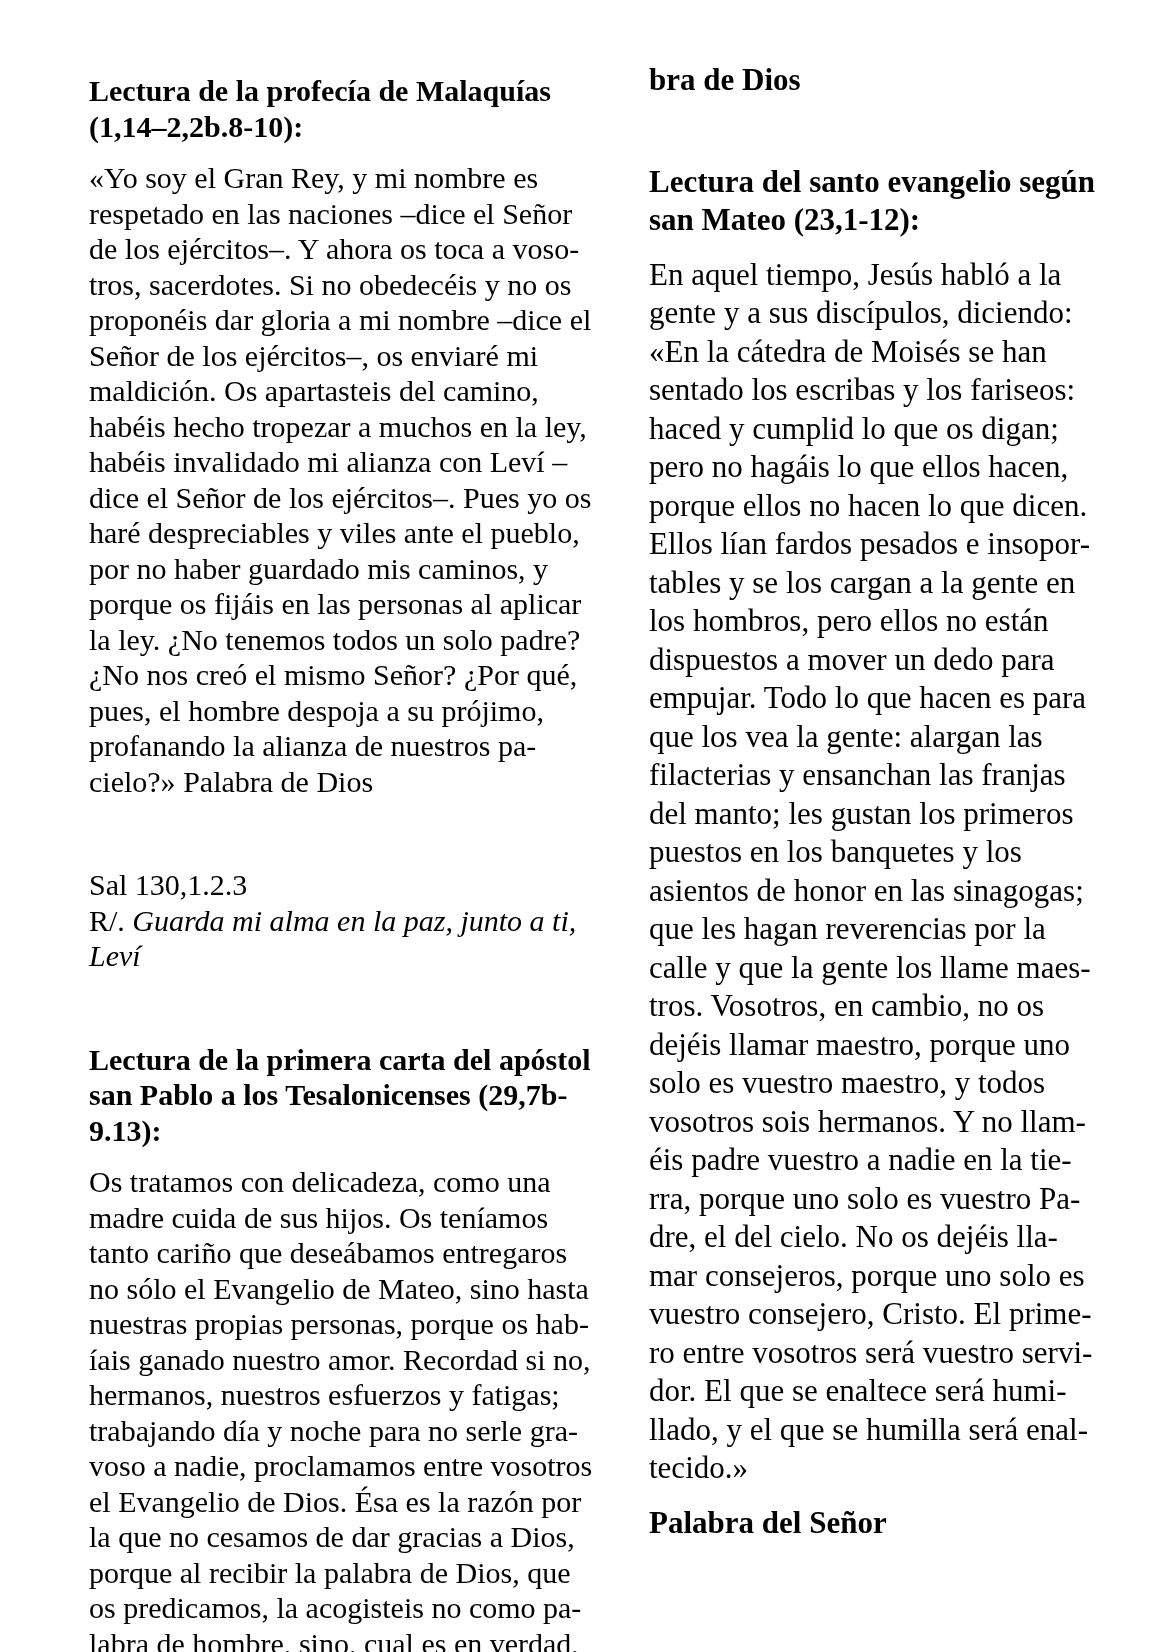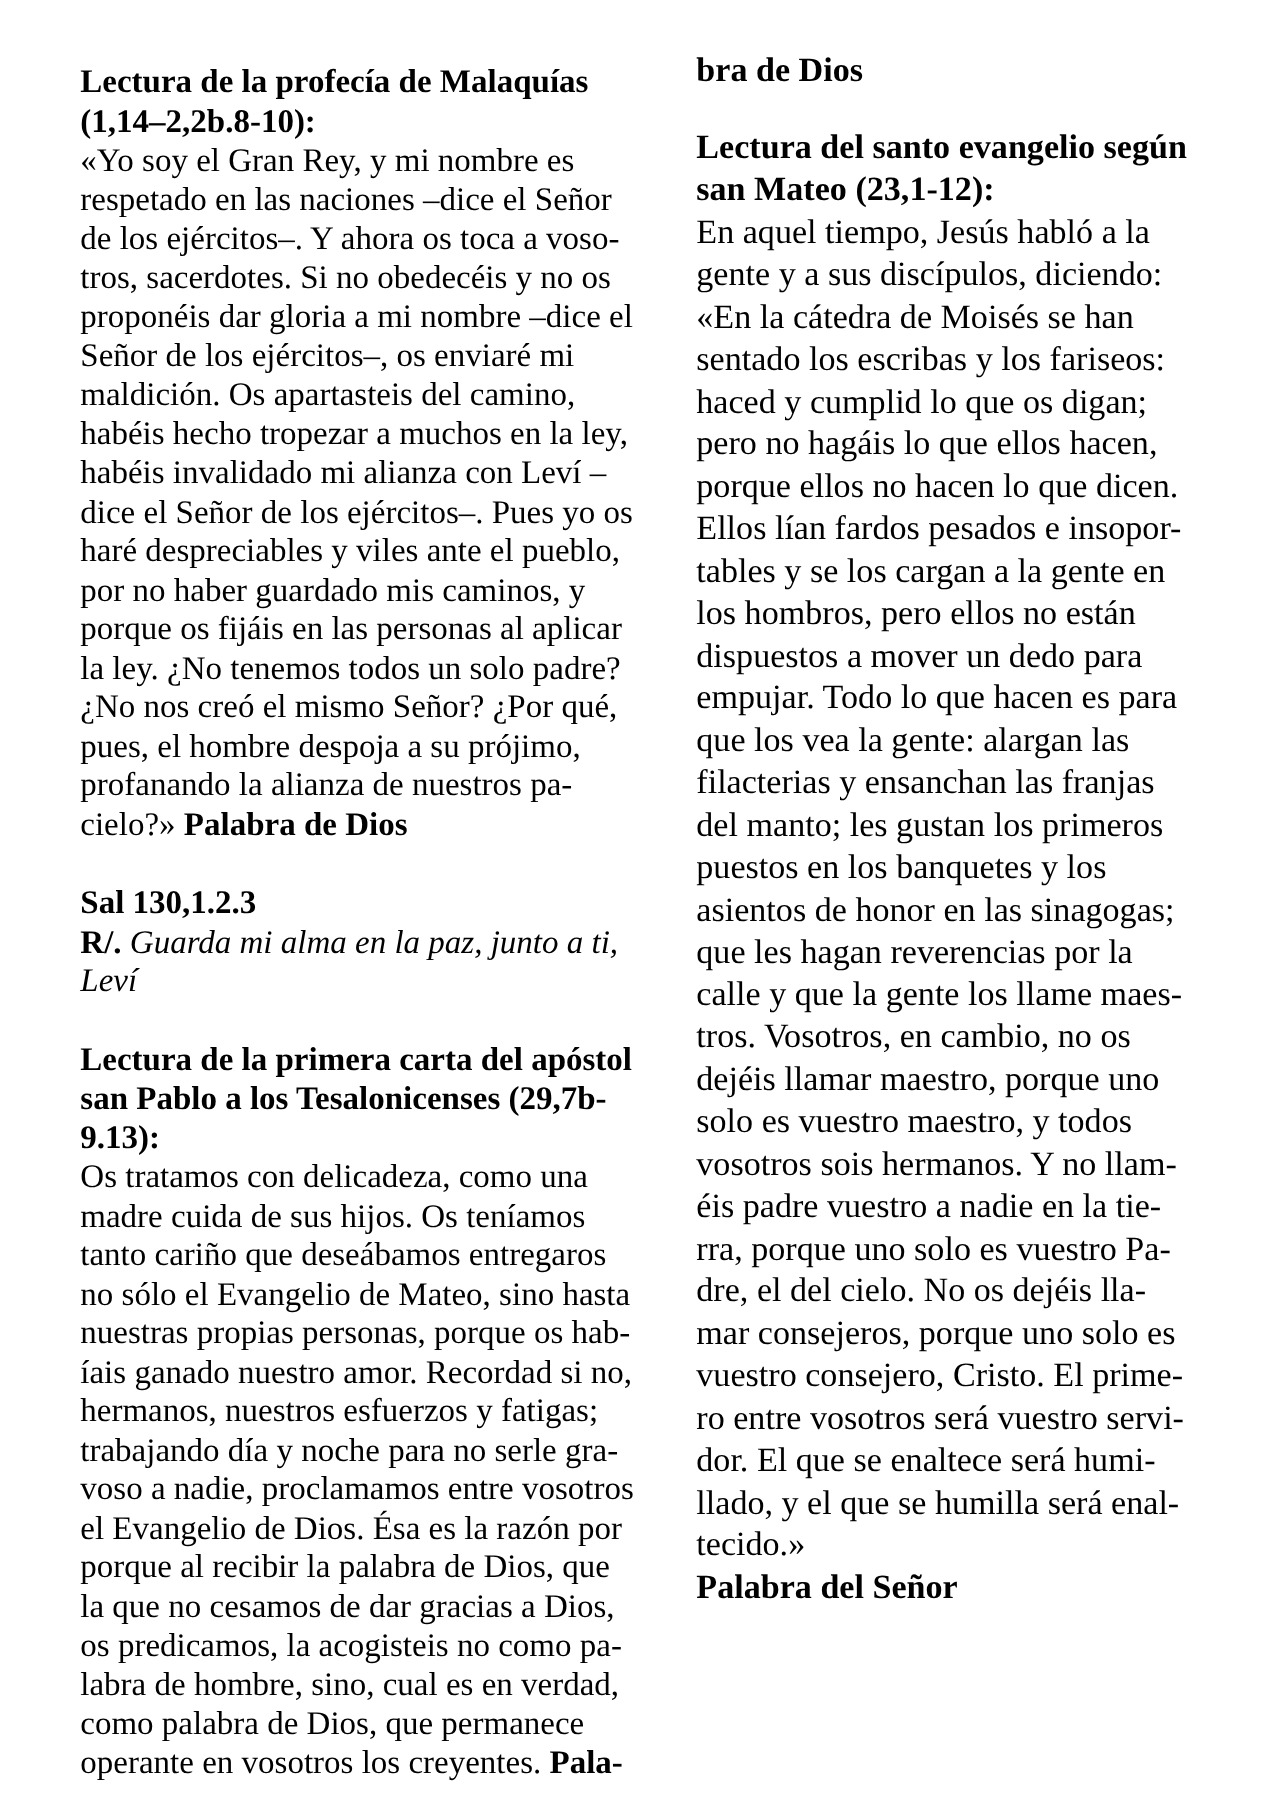--- a/index.html
+++ b/index.html
@@ -28,27 +28,27 @@
     font-size: 30px;
     line-height: 35.5px;
   }
   .col-right {
     left: 633px;
     top: 45px;
     width: 470px;
     font-size: 31px;
     line-height: 38.5px;
   }
-  .block { margin: 0; padding: 0; }
+  .block { margin: 16px; padding: 0; }
   .block.heading { font-weight: 700; }
   .block.boldline { font-weight: 700; }
   .col-left  .block.spacer { height: 36px; }
   .col-right .block.spacer { height: 31px; }
   .line { white-space: nowrap; }
-  .seg.bold { font-weight: 700; }
+  .seg.bold { font-weight: 400; }
   .seg.bolditalic { font-weight: 400; font-style: italic; }
 </style>
 </head>
 <body>
 
 <div class="page">
   <div class="col col-left">
       <div class="block heading">
         <div class="line"><span class="seg">Lectura de la profecía de Malaquías</span></div>
         <div class="line"><span class="seg">(1,14–2,2b.8-10):</span></div>
@@ -89,22 +89,22 @@
         <div class="line"><span class="seg">Os tratamos con delicadeza, como una</span></div>
         <div class="line"><span class="seg">madre cuida de sus hijos. Os teníamos</span></div>
         <div class="line"><span class="seg">tanto cariño que deseábamos entregaros</span></div>
         <div class="line"><span class="seg">no sólo el Evangelio de Mateo, sino hasta</span></div>
         <div class="line"><span class="seg">nuestras propias personas, porque os hab-</span></div>
         <div class="line"><span class="seg">íais ganado nuestro amor. Recordad si no,</span></div>
         <div class="line"><span class="seg">hermanos, nuestros esfuerzos y fatigas;</span></div>
         <div class="line"><span class="seg">trabajando día y noche para no serle gra-</span></div>
         <div class="line"><span class="seg">voso a nadie, proclamamos entre vosotros</span></div>
         <div class="line"><span class="seg">el Evangelio de Dios. Ésa es la razón por</span></div>
+        <div class="line"><span class="seg">la que no cesamos de dar gracias a Dios,</span></div>
         <div class="line"><span class="seg">porque al recibir la palabra de Dios, que</span></div>
-        <div class="line"><span class="seg">la que no cesamos de dar gracias a Dios,</span></div>
         <div class="line"><span class="seg">os predicamos, la acogisteis no como pa-</span></div>
         <div class="line"><span class="seg">labra de hombre, sino, cual es en verdad,</span></div>
         <div class="line"><span class="seg">como palabra de Dios, que permanece</span></div>
         <div class="line"><span class="seg">operante en vosotros los creyentes. </span><span class="seg bold">Pala-</span></div>
       </div>
     </div>
   <div class="col col-right">
       <div class="block boldline">
         <div class="line"><span class="seg">bra de Dios</span></div>
       </div>

